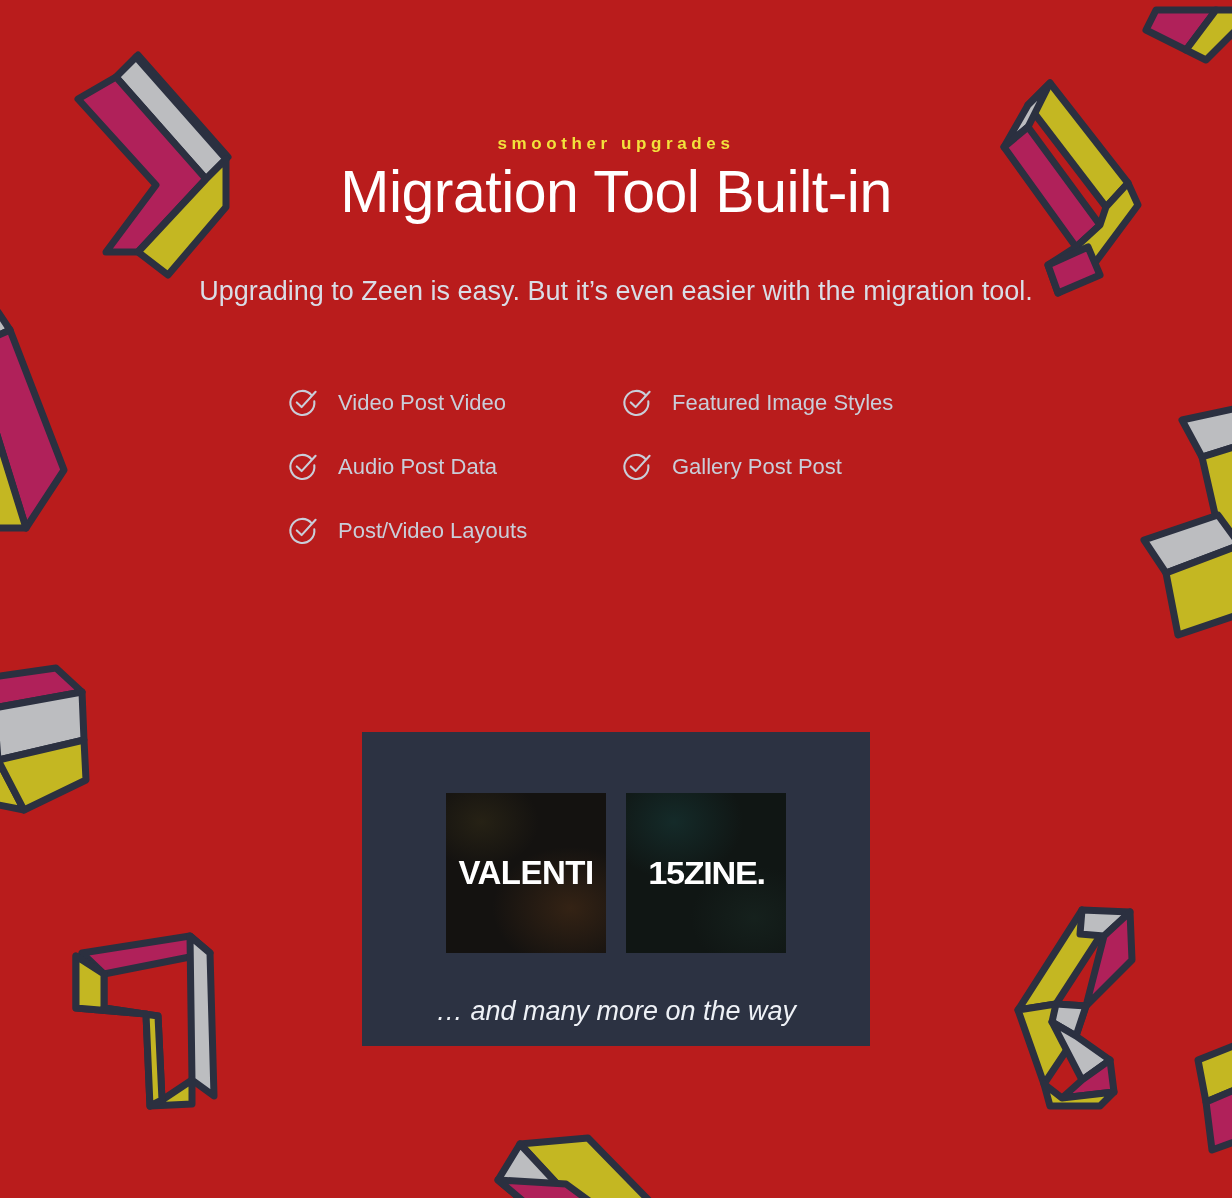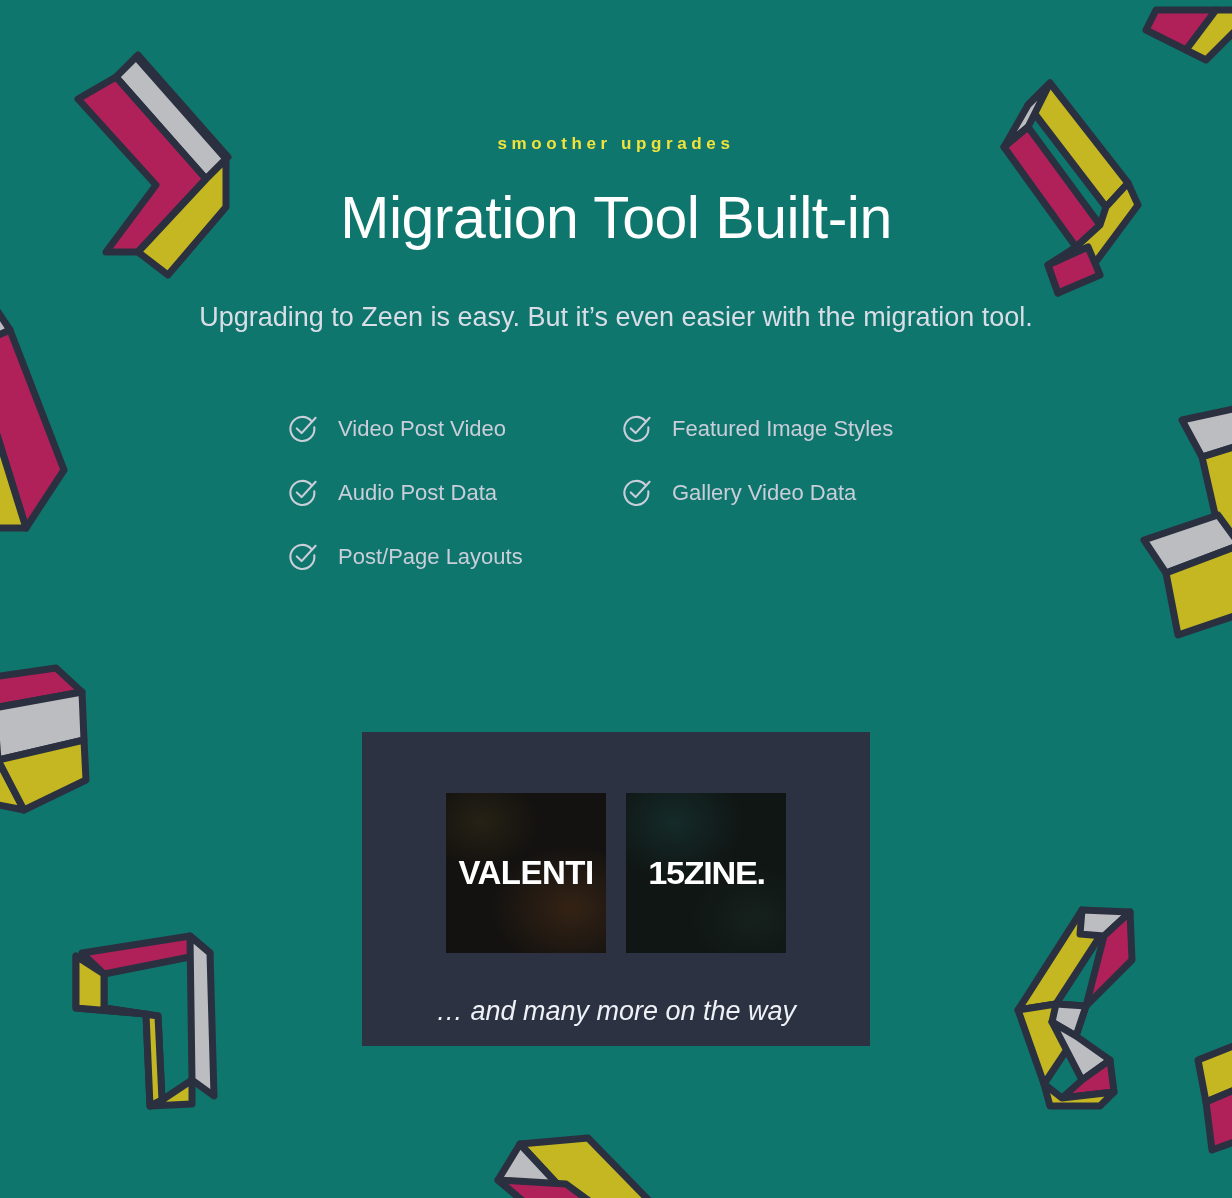--- a/index.html
+++ b/index.html
@@ -14,21 +14,21 @@
     font-family: "Liberation Sans", sans-serif;
     overflow: hidden;
     position: relative;
   }
 
   #stage {
     position: relative;
     width: 1232px;
     height: 1198px;
     overflow: hidden;
-    background: #0f766e;
+    background: #b91c1c;
   }
 
   
   .deco {
     position: absolute;
     pointer-events: none;
     z-index: 0;
   }
   .deco svg { display: block; overflow: visible; }
 
@@ -43,21 +43,20 @@
   .eyebrow {
     margin-top: 131px;
     color: #f2e23c;
     font-size: 17px;
     font-weight: bold;
     letter-spacing: 4.6px;
     line-height: 26px;
   }
 
   .title {
-    margin-top: 26px;
     color: #ffffff;
     font-size: 59px;
     font-weight: 300;
     letter-spacing: -0.5px;
     line-height: 70px;
     white-space: nowrap;
   }
 
   .lede {
     margin-top: 36px;
@@ -337,31 +336,31 @@
         <span class="feature-label">Audio Post Data</span>
       </div>
 
       <div class="feature">
         <span class="check-icon">
           <svg width="34" height="34" viewBox="0 0 34 34" fill="none">
             <path d="M25.5 9.1 A12 12 0 1 0 28.3 15.4" stroke="#c9ced9" stroke-width="2.1" stroke-linecap="round"></path>
             <path d="M10.8 16.4 L15.6 21.1 L29.6 5.8" stroke="#c9ced9" stroke-width="2.1" stroke-linecap="round" stroke-linejoin="round"></path>
           </svg>
         </span>
-        <span class="feature-label">Gallery Video Data</span>
-      </div>
-
-      <div class="feature">
-        <span class="check-icon">
-          <svg width="34" height="34" viewBox="0 0 34 34" fill="none">
-            <path d="M25.5 9.1 A12 12 0 1 0 28.3 15.4" stroke="#c9ced9" stroke-width="2.1" stroke-linecap="round"></path>
-            <path d="M10.8 16.4 L15.6 21.1 L29.6 5.8" stroke="#c9ced9" stroke-width="2.1" stroke-linecap="round" stroke-linejoin="round"></path>
-          </svg>
-        </span>
-        <span class="feature-label">Post/Page Layouts</span>
+        <span class="feature-label">Gallery Post Post</span>
+      </div>
+
+      <div class="feature">
+        <span class="check-icon">
+          <svg width="34" height="34" viewBox="0 0 34 34" fill="none">
+            <path d="M25.5 9.1 A12 12 0 1 0 28.3 15.4" stroke="#c9ced9" stroke-width="2.1" stroke-linecap="round"></path>
+            <path d="M10.8 16.4 L15.6 21.1 L29.6 5.8" stroke="#c9ced9" stroke-width="2.1" stroke-linecap="round" stroke-linejoin="round"></path>
+          </svg>
+        </span>
+        <span class="feature-label">Post/Video Layouts</span>
       </div>
 
     </div>
   </div>
 
   <div class="panel">
 
     <div class="logo-row">
 
       <div class="logo-card valenti">

